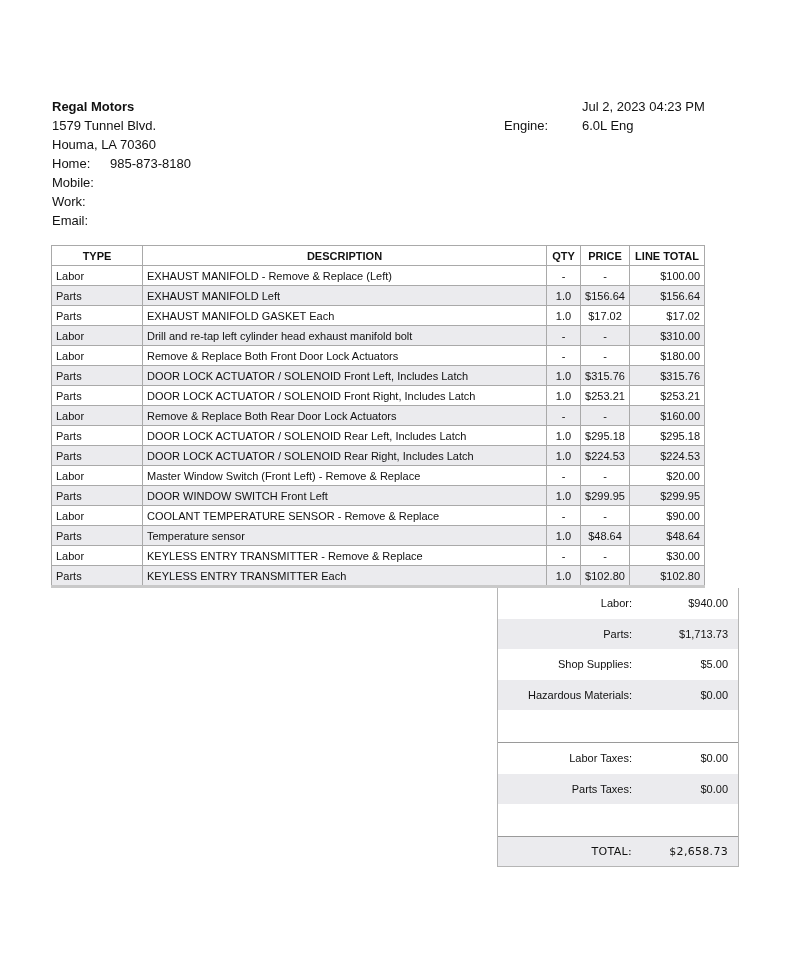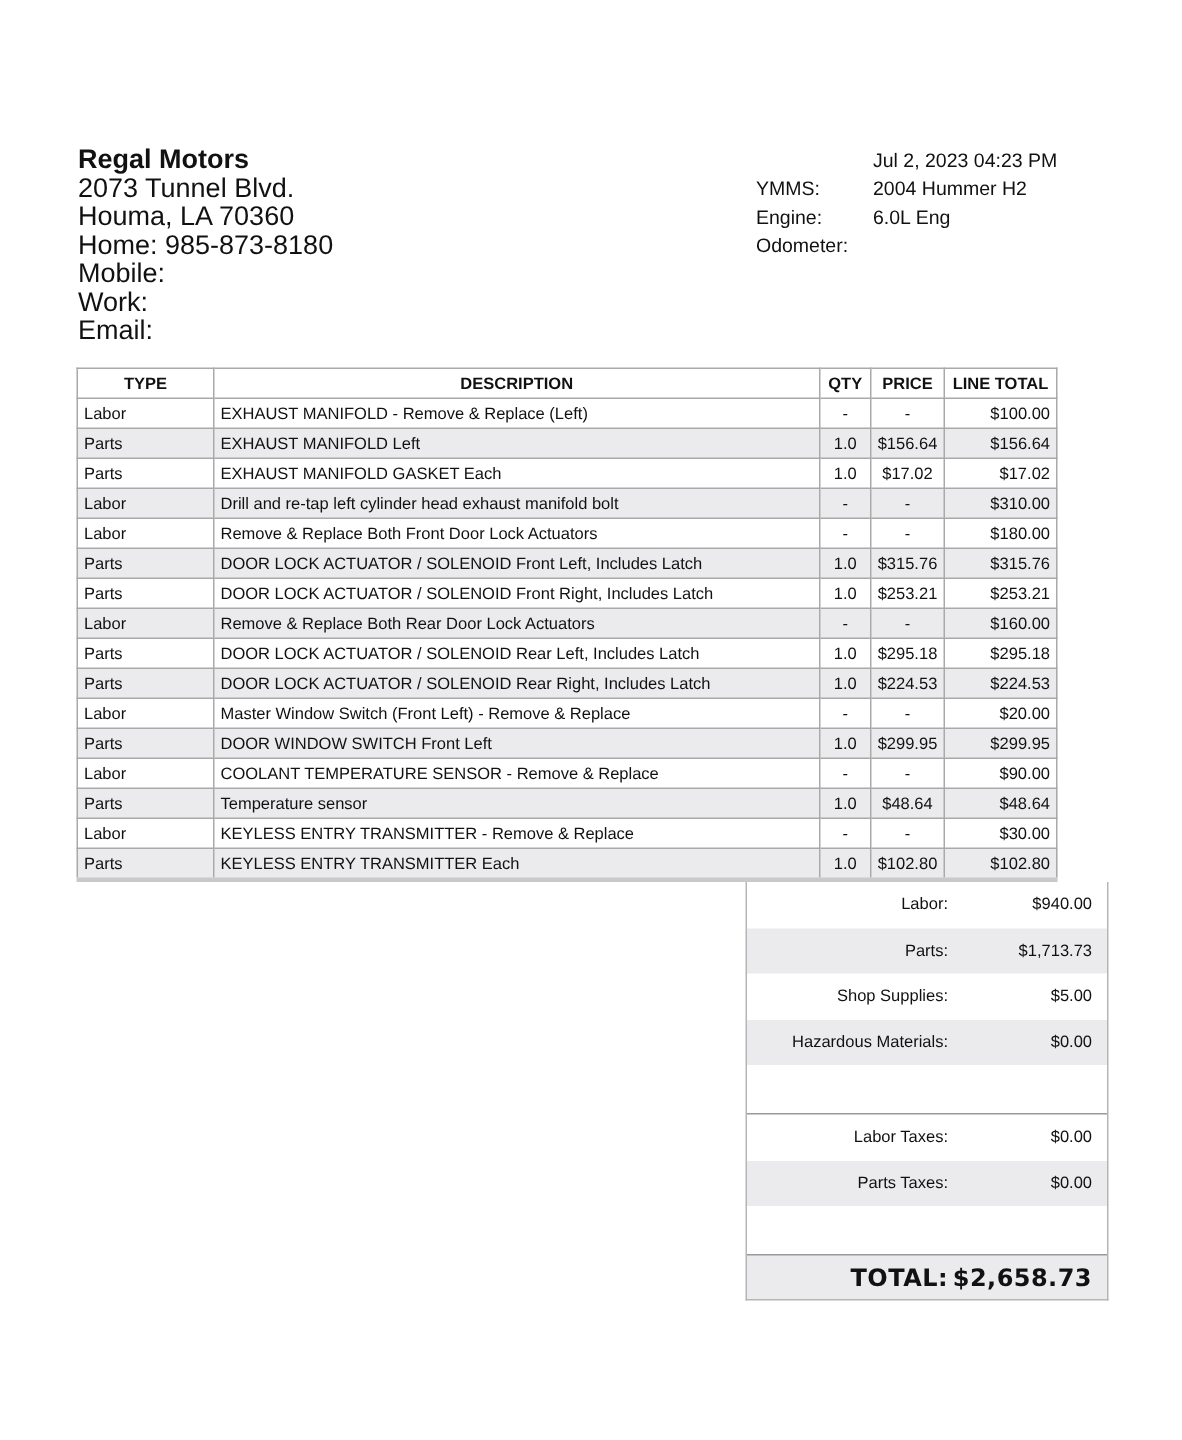--- a/index.html
+++ b/index.html
@@ -1,66 +1,58 @@
 <!DOCTYPE html>
 <html><head>
 <meta charset="utf-8">
 <style>
   html, body { margin:0; padding:0; background:#ffffff; }
   body { width:788px; height:960px; position:relative; font-family:"Liberation Sans", sans-serif; color:#111; overflow:hidden; }
-  .hdr-left { position:absolute; left:52px; top:97px; font-size:18px; line-height:19px; }
+  .hdr-left { position:absolute; left:52px; top:97px; font-size:13px; line-height:19px; }
   .hdr-left .shop-name { font-weight:bold; }
   .hdr-left .phone-row span.lbl { display:inline-block; width:58px; }
   .hdr-right { position:absolute; left:504px; top:97px; font-size:13px; line-height:19px; }
   .hdr-right .row { display:flex; }
   .hdr-right .lbl { width:78px; }
   .items { position:absolute; left:51px; top:245px; width:654px; border-collapse:collapse; font-size:11px; border:1px solid #a9a9a9; border-bottom:3px solid #c9c9c9; }
   .items th { font-weight:bold; font-size:11px; height:19px; border:1px solid #a9a9a9; text-align:center; padding:0 4px; background:#fff; }
   .items td { height:19px; border:1px solid #a9a9a9; padding:0 4px; white-space:nowrap; }
   .items tr.alt td { background:#ebebee; }
   .items td.num { text-align:right; }
   .items td.ctr { text-align:center; }
   .summary { position:absolute; left:497px; top:588px; width:240px; border:1px solid #b5b5b5; border-top:none; font-size:11px; }
   .summary .srow { display:flex; height:30.5px; align-items:center; }
   .summary .srow.alt { background:#ebebee; }
   .summary .slbl { width:134px; text-align:right; }
   .summary .sval { flex:1; text-align:right; padding-right:10px; }
   .summary .sep { border-top:1px solid #9a9a9a;margin-top:32px; }
-  .summary .total { background:#ebebee; font-weight:bold; font-size:16px; height:29px; }
+  .summary .total { background:#ebebee; font-weight:normal; font-size:11px; height:29px; }
   .summary .total .slbl, .summary .total .sval { font-family:"DejaVu Sans", sans-serif; letter-spacing:0.3px; }
 </style>
 </head>
 <body>
 
 <div class="hdr-left">
   <div class="shop-name">Regal Motors</div>
-  <div>2073 Tunnel Blvd.</div>
+  <div>1579 Tunnel Blvd.</div>
   <div>Houma, LA 70360</div>
   <div class="phone-row"><span class="lbl">Home:</span><span>985-873-8180</span></div>
   <div class="phone-row"><span class="lbl">Mobile:</span><span></span></div>
   <div class="phone-row"><span class="lbl">Work:</span><span></span></div>
   <div class="phone-row"><span class="lbl">Email:</span><span></span></div>
 </div>
 
 <div class="hdr-right">
   <div class="row">
       <span class="lbl"></span>
       <span>Jul 2, 2023 04:23 PM</span>
     </div>
   <div class="row">
-      <span class="lbl">YMMS:</span>
-      <span>2004 Hummer H2</span>
-    </div>
-  <div class="row">
       <span class="lbl">Engine:</span>
       <span>6.0L Eng</span>
-    </div>
-  <div class="row">
-      <span class="lbl">Odometer:</span>
-      <span></span>
     </div>
 </div>
 
 <table class="items">
   <thead>
     <tr>
       <th style="width:82px">TYPE</th>
       <th>DESCRIPTION</th>
       <th style="width:25px">QTY</th>
       <th style="width:40px">PRICE</th>

